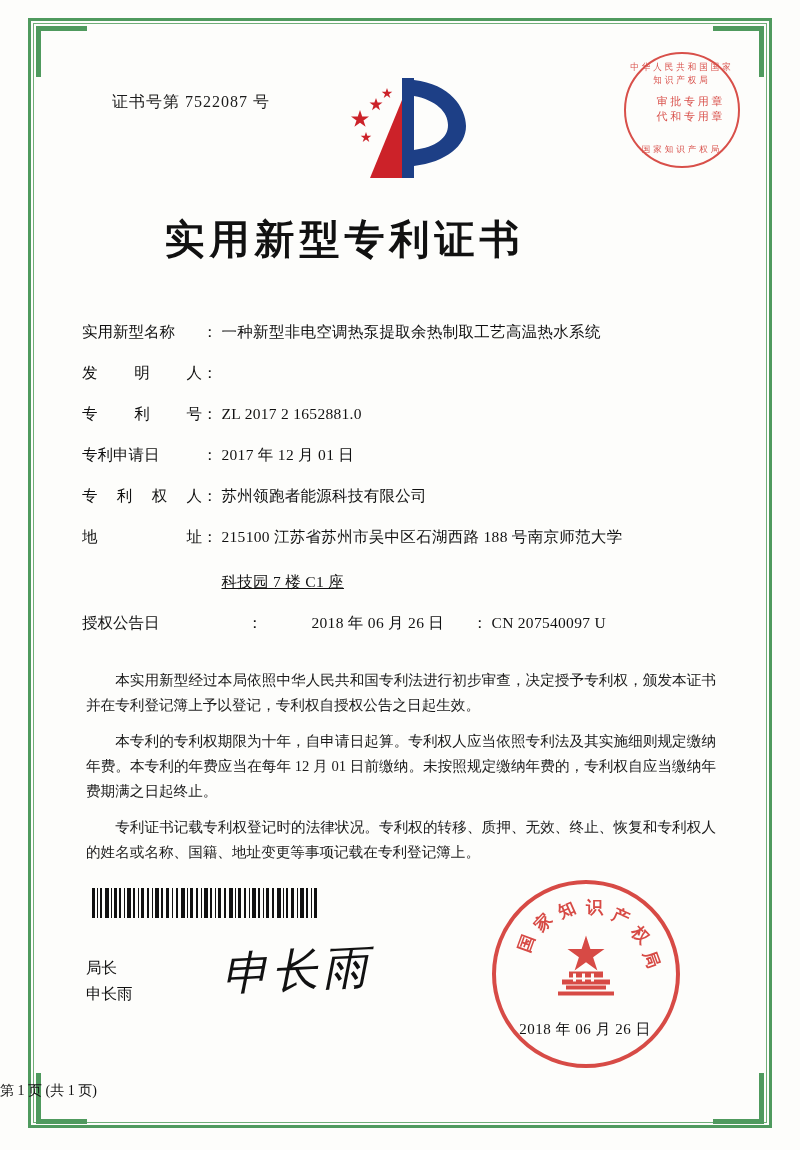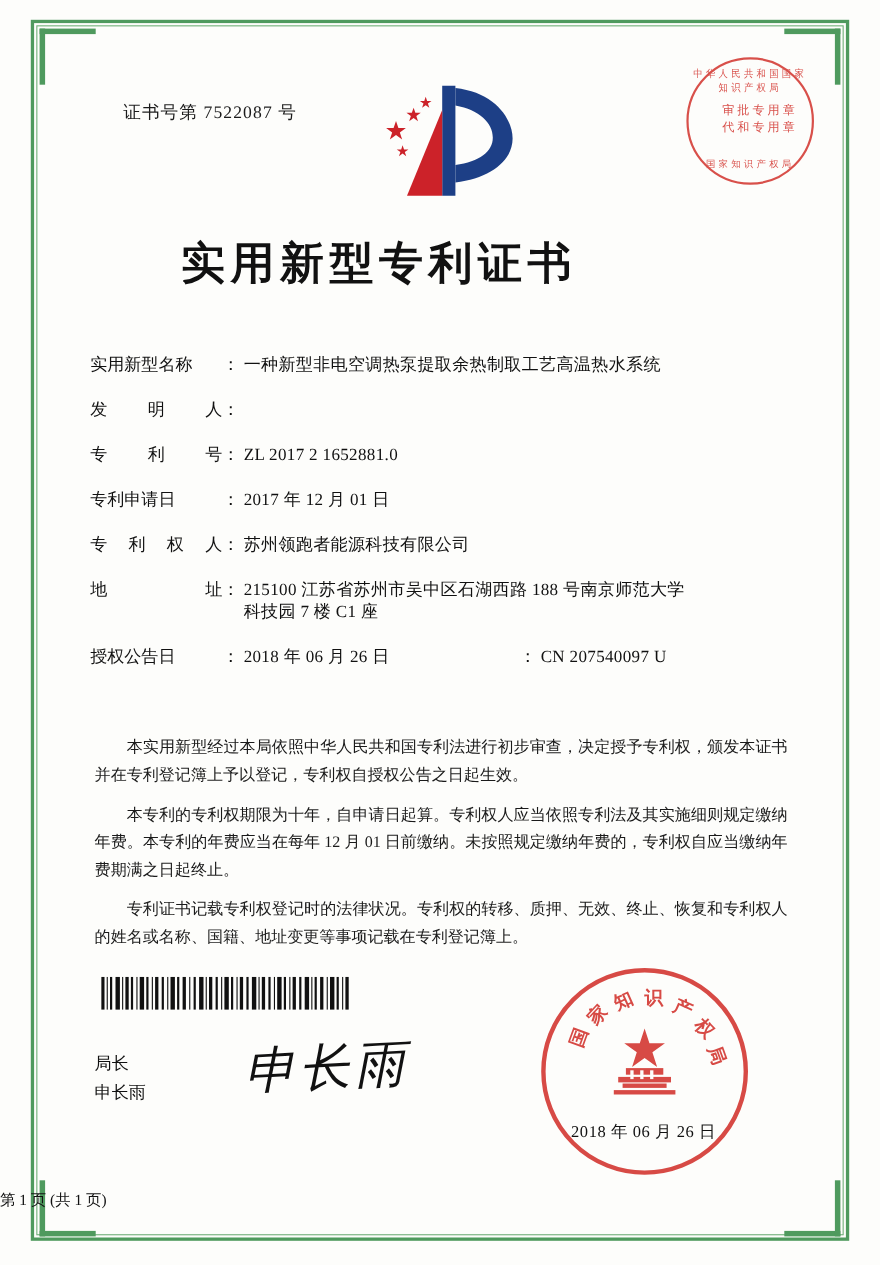--- a/index.html
+++ b/index.html
@@ -141,25 +141,25 @@
   }
   .field-colon {
     flex: 0 0 10px;
     margin-right: 4px;
   }
   .field-value {
     flex: 1 1 auto;
     font-size: 15.5px;
     letter-spacing: .3px;
   }
-  .field-value .l2 { display: block; margin-top: 0; }
+  .field-value .l2 { display: block; margin-top: 25px; text-decoration: underline; }
 
   .row-two { display: flex; margin-bottom: 18px; line-height: 20px; }
   .row-two .half { display: flex; }
-  .row-two .half.first { width: 390px; }
+  .row-two .half.first { width: 390px; gap: 45px; }
   .row-two .half .field-label { width: 120px; flex: 0 0 120px; }
   .row-two .half.second .field-label { width: 125px; flex: 0 0 125px; }
 
   
   #paras {
     position: absolute;
     left: 86px; top: 668px;
     width: 630px;
     font-size: 14.6px;
     line-height: 25px;

